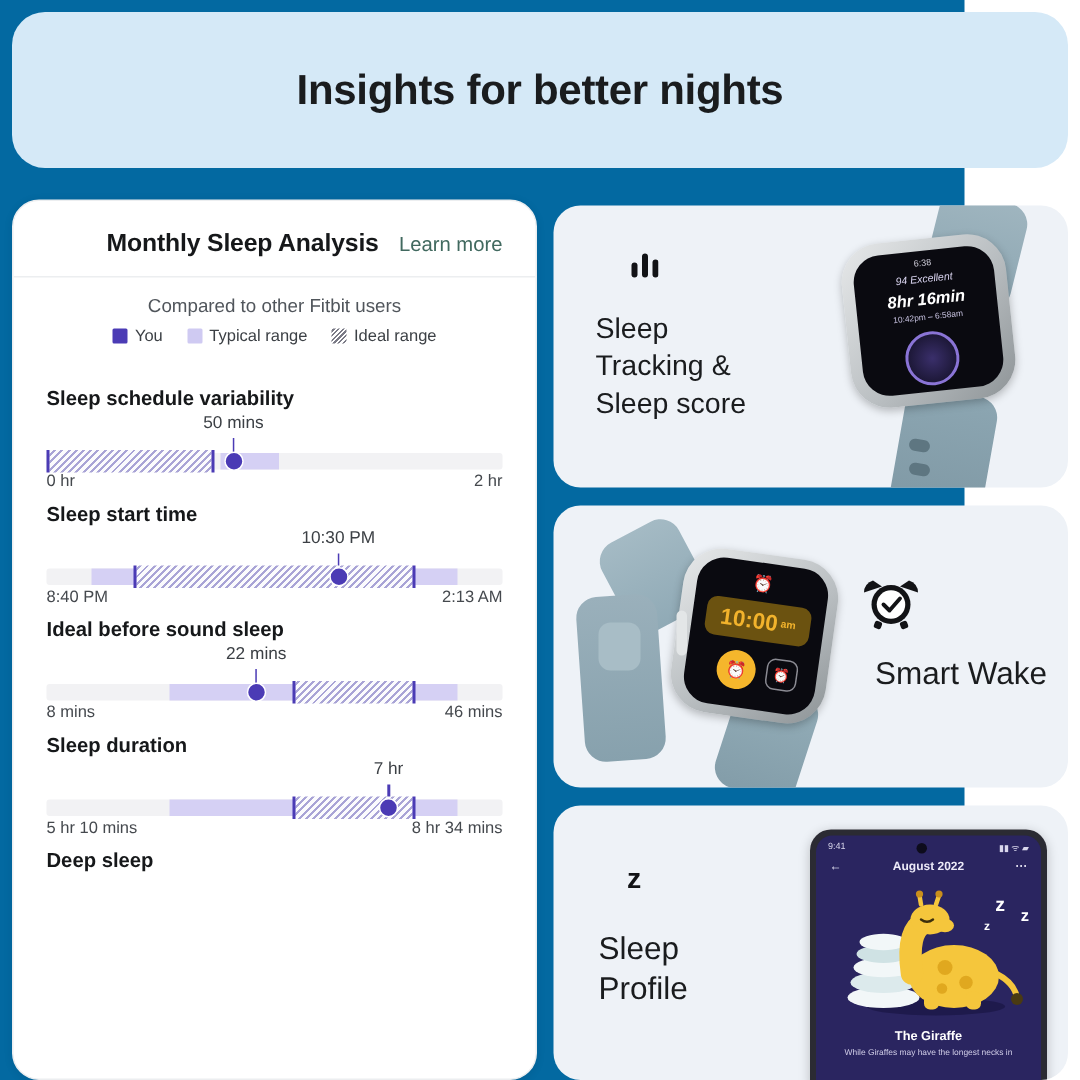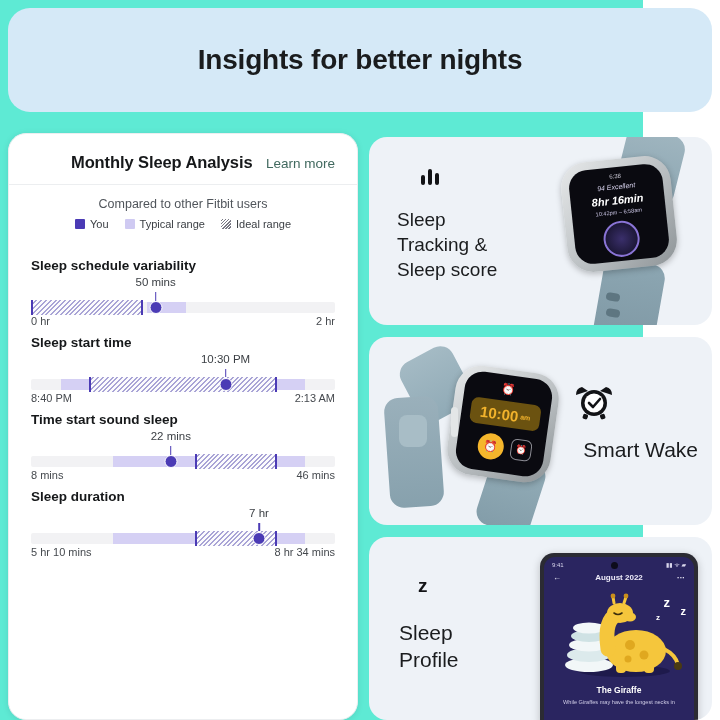--- a/index.html
+++ b/index.html
@@ -2,21 +2,21 @@
 <html><head>
 <meta charset="utf-8">
 <style>
   * { box-sizing: border-box; margin: 0; padding: 0; }
   html, body {
     width: 720px; height: 720px;
     background: #ffffff;
     font-family: "Liberation Sans", sans-serif;
     overflow: hidden;
   }
-  .page { position: relative; width: 643px; height: 720px; background: #5eead4; }
+  .page { position: relative; width: 643px; height: 720px; background: #0369a1; }
 
   
   .banner {
     position: absolute; left: 8px; top: 8px; width: 704px; height: 104px;
     background: #d5e9f7; border-radius: 22px;
     display: flex; align-items: center; justify-content: center;
   }
   .banner-title {
     font-size: 28px; font-weight: 700; color: #1a1c1e; letter-spacing: -0.2px;
   }
@@ -225,21 +225,21 @@
         </div>
         <div class="dot" style="left:64%"></div>
         <div class="m-axis">
           <span>8:40 PM</span>
           <span>2:13 AM</span>
         </div>
       </div>
     </div>
 
     <div class="metric">
-      <div class="m-title">Time start sound sleep</div>
+      <div class="m-title">Ideal before sound sleep</div>
       <div class="m-plot">
         <div class="m-value" style="left:46%">22 mins</div>
         <div class="m-stem" style="left:46%"></div>
         <div class="track">
           <div class="band-typ" style="left:27%;width:63%"></div>
           <div class="band-ideal" style="left:54%;width:27%"></div>
         </div>
         <div class="dot" style="left:46%"></div>
         <div class="m-axis">
           <span>8 mins</span>
@@ -258,20 +258,23 @@
           <div class="band-ideal" style="left:54%;width:27%"></div>
         </div>
         <div class="dot" style="left:75%"></div>
         <div class="m-axis">
           <span>5 hr 10 mins</span>
           <span>8 hr 34 mins</span>
         </div>
       </div>
     </div>
 
+    <div class="metric">
+      <div class="m-title">Deep sleep</div>
+    </div>
   </div>
 
   <div class="rcard" id="rcard-sleep-tracking">
     <div class="icon-wrap" style="left:28px; top:26px;">
       <svg width="42" height="34" viewBox="0 0 42 34">
         <path d="M21 2 A14 14 0 1 0 21 30 A11 11 0 1 1 21 2 Z" fill="#121316"></path>
         <rect x="24" y="12" width="4" height="10" rx="2" fill="#121316"></rect>
         <rect x="31" y="6" width="4" height="16" rx="2" fill="#121316"></rect>
         <rect x="38" y="10" width="4" height="12" rx="2" fill="#121316"></rect>
       </svg>

